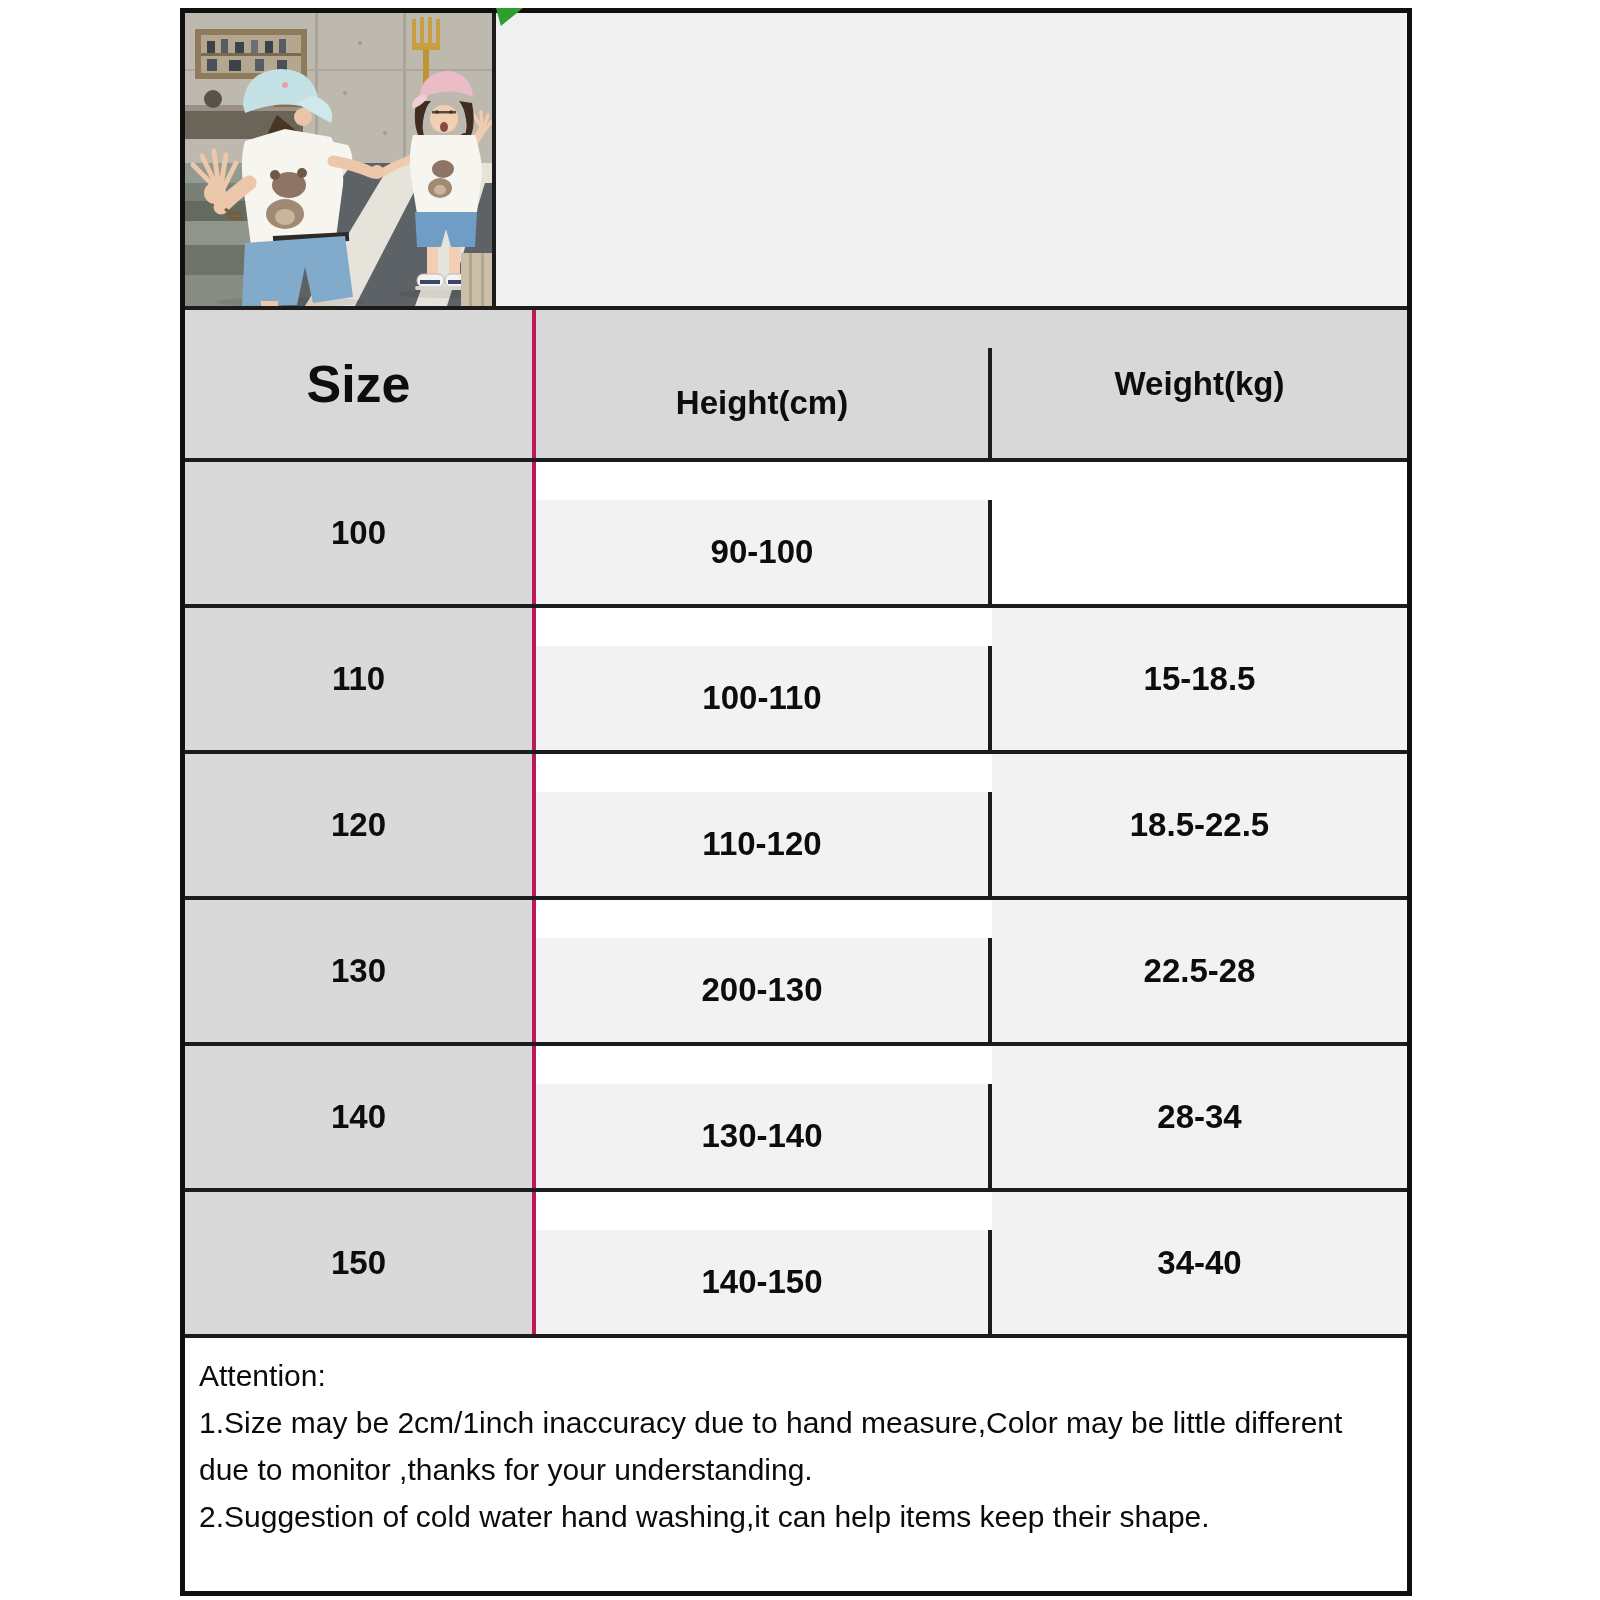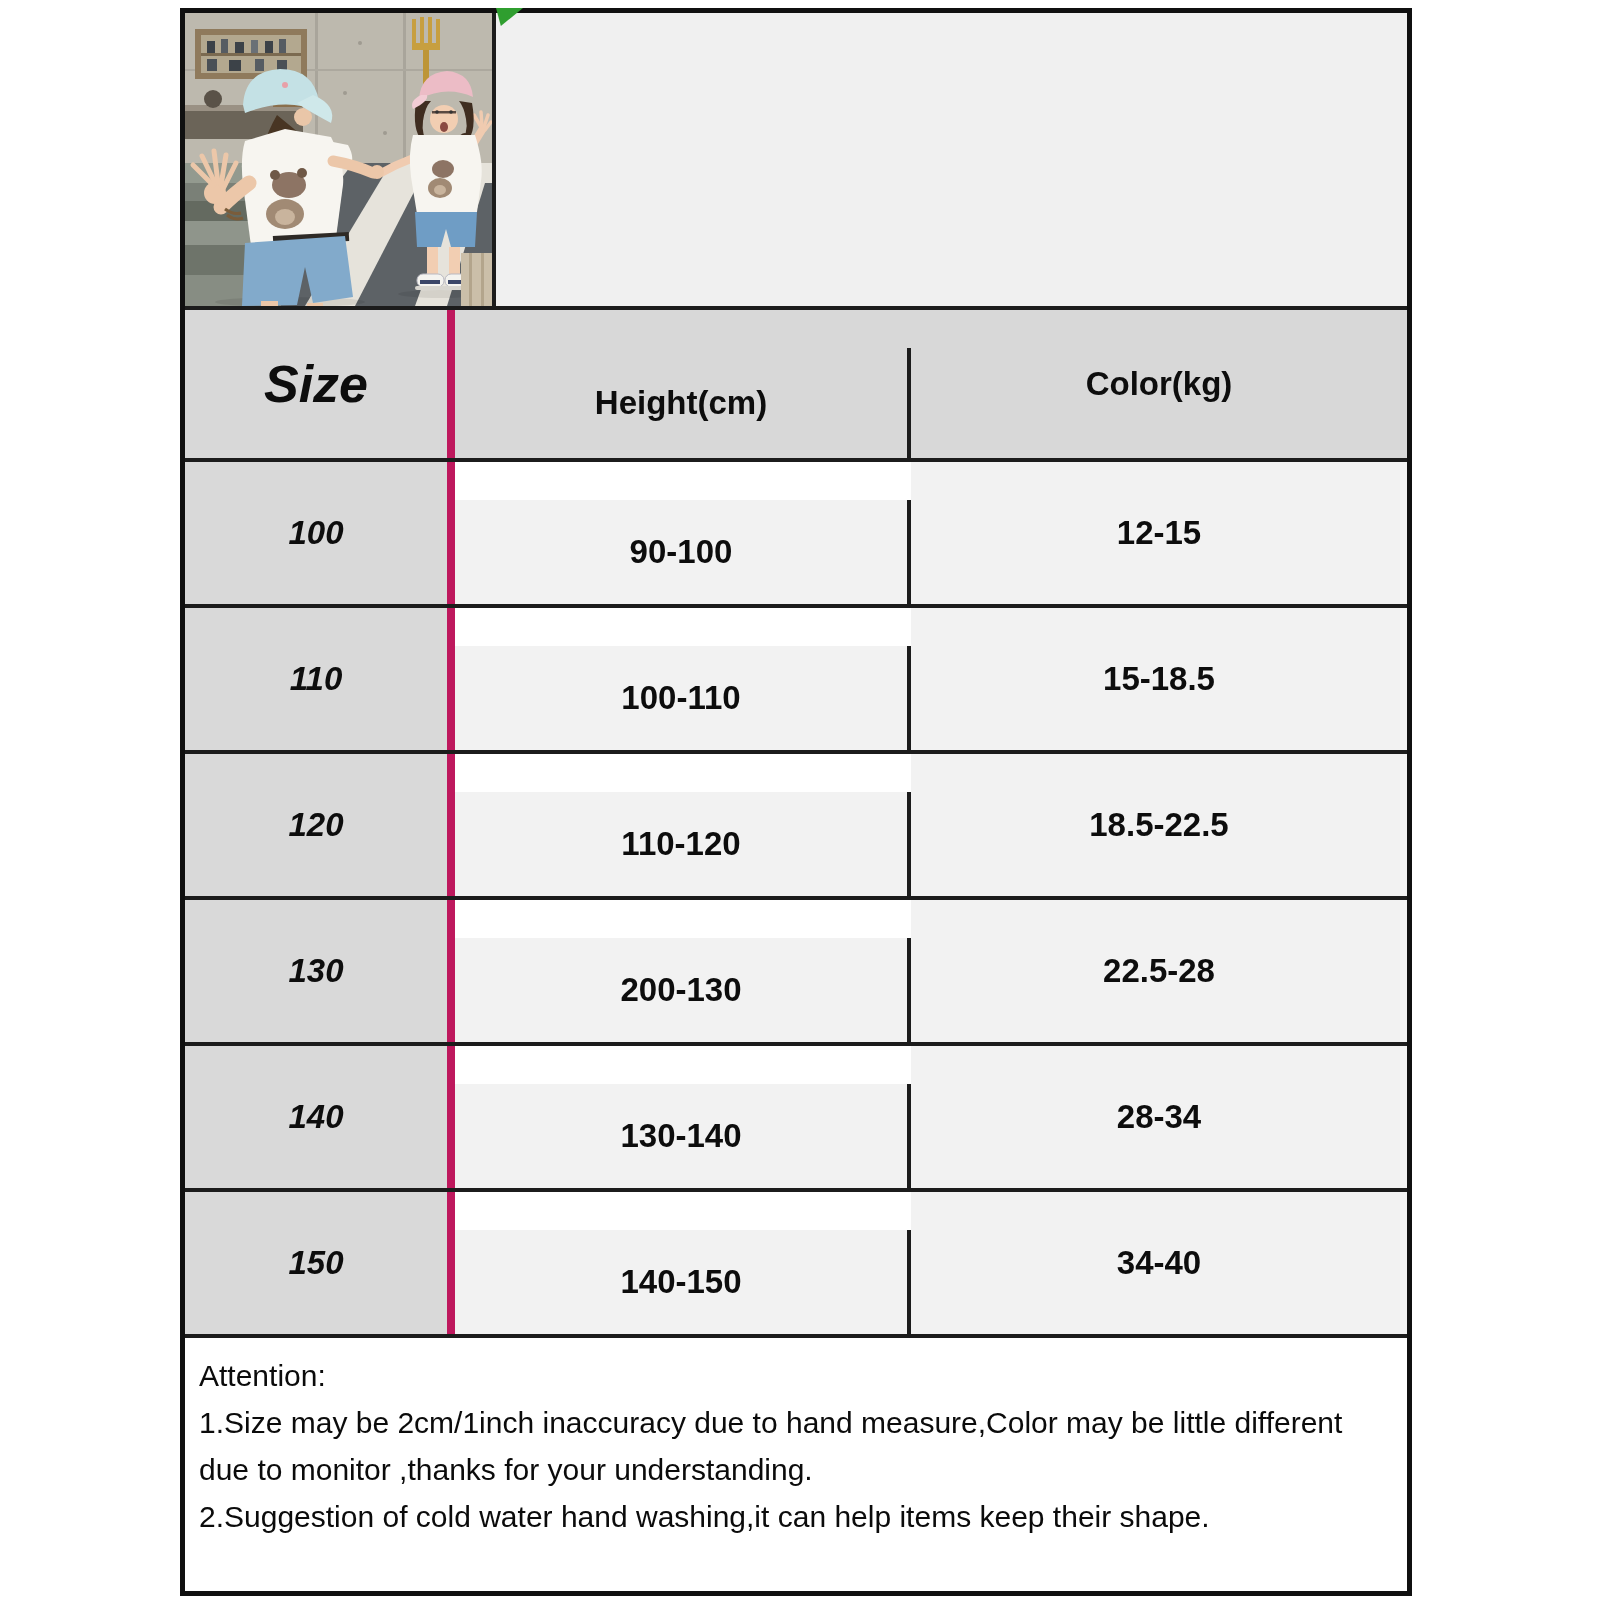--- a/index.html
+++ b/index.html
@@ -13,21 +13,21 @@
   .title-row{height:297px;border-bottom:4px solid #1c1c1c;}
   .photo-cell{width:311px;border-right:4px solid #1c1c1c;background:#cfcabf;padding:0;overflow:hidden;}
   .photo-cell svg{display:block;width:100%;height:100%;}
   .title-cell{flex:1;background:#f0f0f0;position:relative;}
   .title-text{font-size:40px;font-weight:700;letter-spacing:0.5px;}
   .green-marker{position:absolute;left:0;top:-5px;width:27px;height:18px;background:#2f9e2f;
     clip-path:polygon(0 0,100% 0,18% 100%);}
 
   
   .header-row{height:152px;border-bottom:4px solid #1c1c1c;background:#d8d8d8;}
-  .col1{width:270px;border-right:8px solid #be185d;font-style:italic;}
+  .col1{width:351px;border-right:4px solid #be185d;}
   .col2{width:456px;border-right:4px solid #1c1c1c;margin-top:38px;}
   .col3{flex:1;}
   .size-head{font-size:52px;font-weight:700;}
   .col-head{font-size:33px;font-weight:700;}
 
   
   .data-row{height:146px;border-bottom:4px solid #1c1c1c;}
   .data-row .col1{background:#d9d9d9;}
   .data-row .col2,.data-row .col3{background:#f2f2f2;}
   .data-val{font-size:33px;font-weight:700;}
@@ -188,27 +188,26 @@
         </svg>
       </div>
       <div class="cell title-cell">
         <div class="green-marker"></div>
       </div>
     </div>
 
     <div class="row header-row">
       <div class="cell col1 size-head">Size</div>
       <div class="cell col2 col-head">Height(cm)</div>
-      <div class="cell col3 col-head">Color(kg)</div>
+      <div class="cell col3 col-head">Weight(kg)</div>
     </div>
 
     <div class="row data-row">
       <div class="cell col1 data-val">100</div>
       <div class="cell col2 data-val">90-100</div>
-      <div class="cell col3 data-val">12-15</div>
     </div>
     <div class="row data-row">
       <div class="cell col1 data-val">110</div>
       <div class="cell col2 data-val">100-110</div>
       <div class="cell col3 data-val">15-18.5</div>
     </div>
     <div class="row data-row">
       <div class="cell col1 data-val">120</div>
       <div class="cell col2 data-val">110-120</div>
       <div class="cell col3 data-val">18.5-22.5</div>

